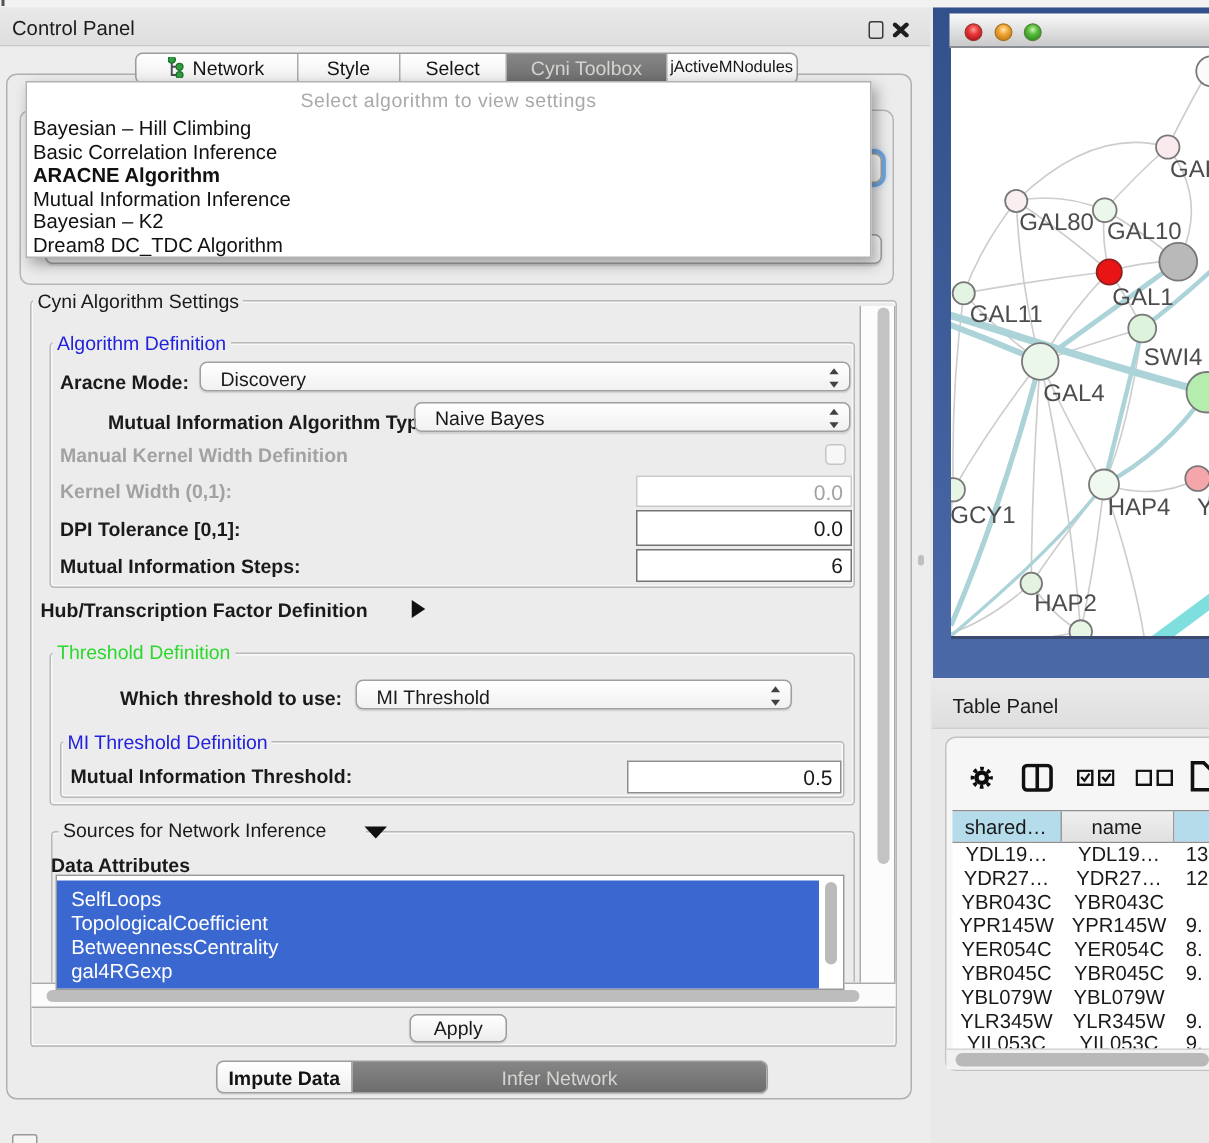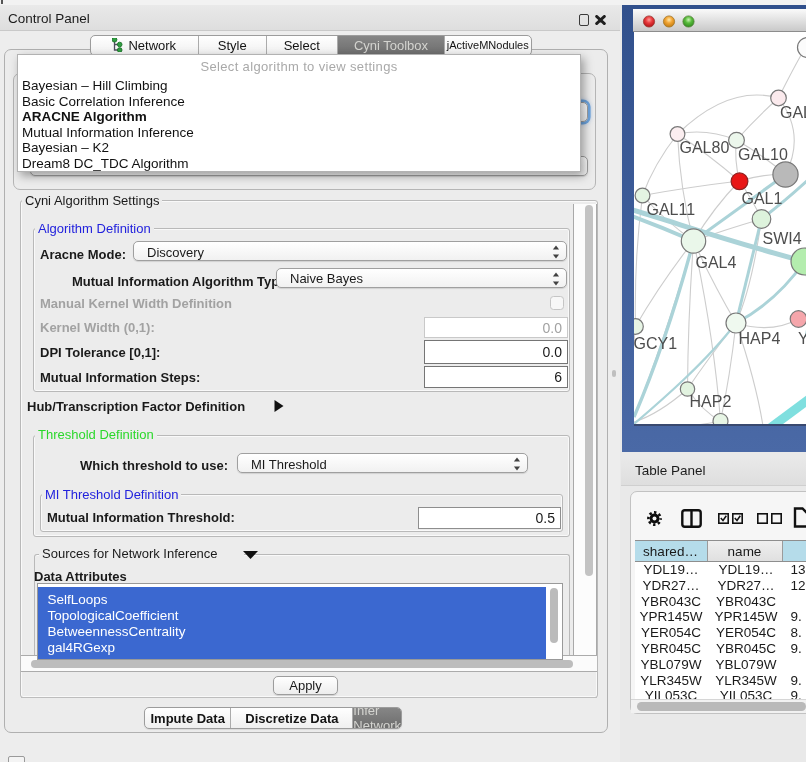--- a/index.html
+++ b/index.html
@@ -124,23 +124,22 @@
   </svg>
 
 <div class="lbl" style="left:34px;top:569px;">Data Attributes</div>
 <div class="abs" style="left:37px;top:583px;width:526px;height:77px;border:1px solid #999;background:#fff;"></div>
 <div class="abs" style="left:38px;top:587px;width:508px;height:71.5px;background:#3b68d0;"></div>
 <div class="abs" style="left:47.5px;top:591.5px;font-size:13.5px;line-height:16px;color:#fff;">SelfLoops<br>TopologicalCoefficient<br>BetweennessCentrality<br>gal4RGexp</div>
 <div class="abs" style="left:550px;top:588px;width:8px;height:55px;background:#bbb;border-radius:4px;"></div>
 
 <div class="abs" style="left:273px;top:675.5px;width:65px;height:19px;border:1px solid #9d9d9d;border-radius:5px;background:linear-gradient(#ffffff,#ededed);box-shadow:0 1px 1px rgba(0,0,0,.12);text-align:center;font-size:13px;line-height:17px;">Apply</div>
 
-<div class="seg" style="left:144px;top:707px;width:258px;height:22px;">
+<div class="seg" style="left:144px;top:707px;width:368px;height:22px;">
   <div class="s" style="width:90px;font-weight:bold;">Impute Data</div>
-  <div class="s" style="width:127px;font-weight:bold;">Discretize Data</div>
   <div class="s sel" style="flex:1;">Infer Network</div>
 </div>
 
 <div class="abs" style="left:8px;top:756px;width:17px;height:10px;border:1px solid #9a9a9a;border-radius:2px;background:#f4f4f4;"></div>
 
 <div class="abs" style="left:17px;top:54px;width:564px;height:118px;background:#fff;border:1px solid #b2b2b2;box-shadow:3px 4px 9px rgba(0,0,0,.35);"></div>
 <div class="abs" style="left:17px;top:59px;width:564px;text-align:center;font-size:13px;letter-spacing:.35px;color:#a9a9a9;">Select algorithm to view settings</div>
 <div class="abs" style="left:22px;top:78px;font-size:13.5px;line-height:15.6px;color:#111;">
 Bayesian – Hill Climbing<br>
 Basic Correlation Inference<br>

